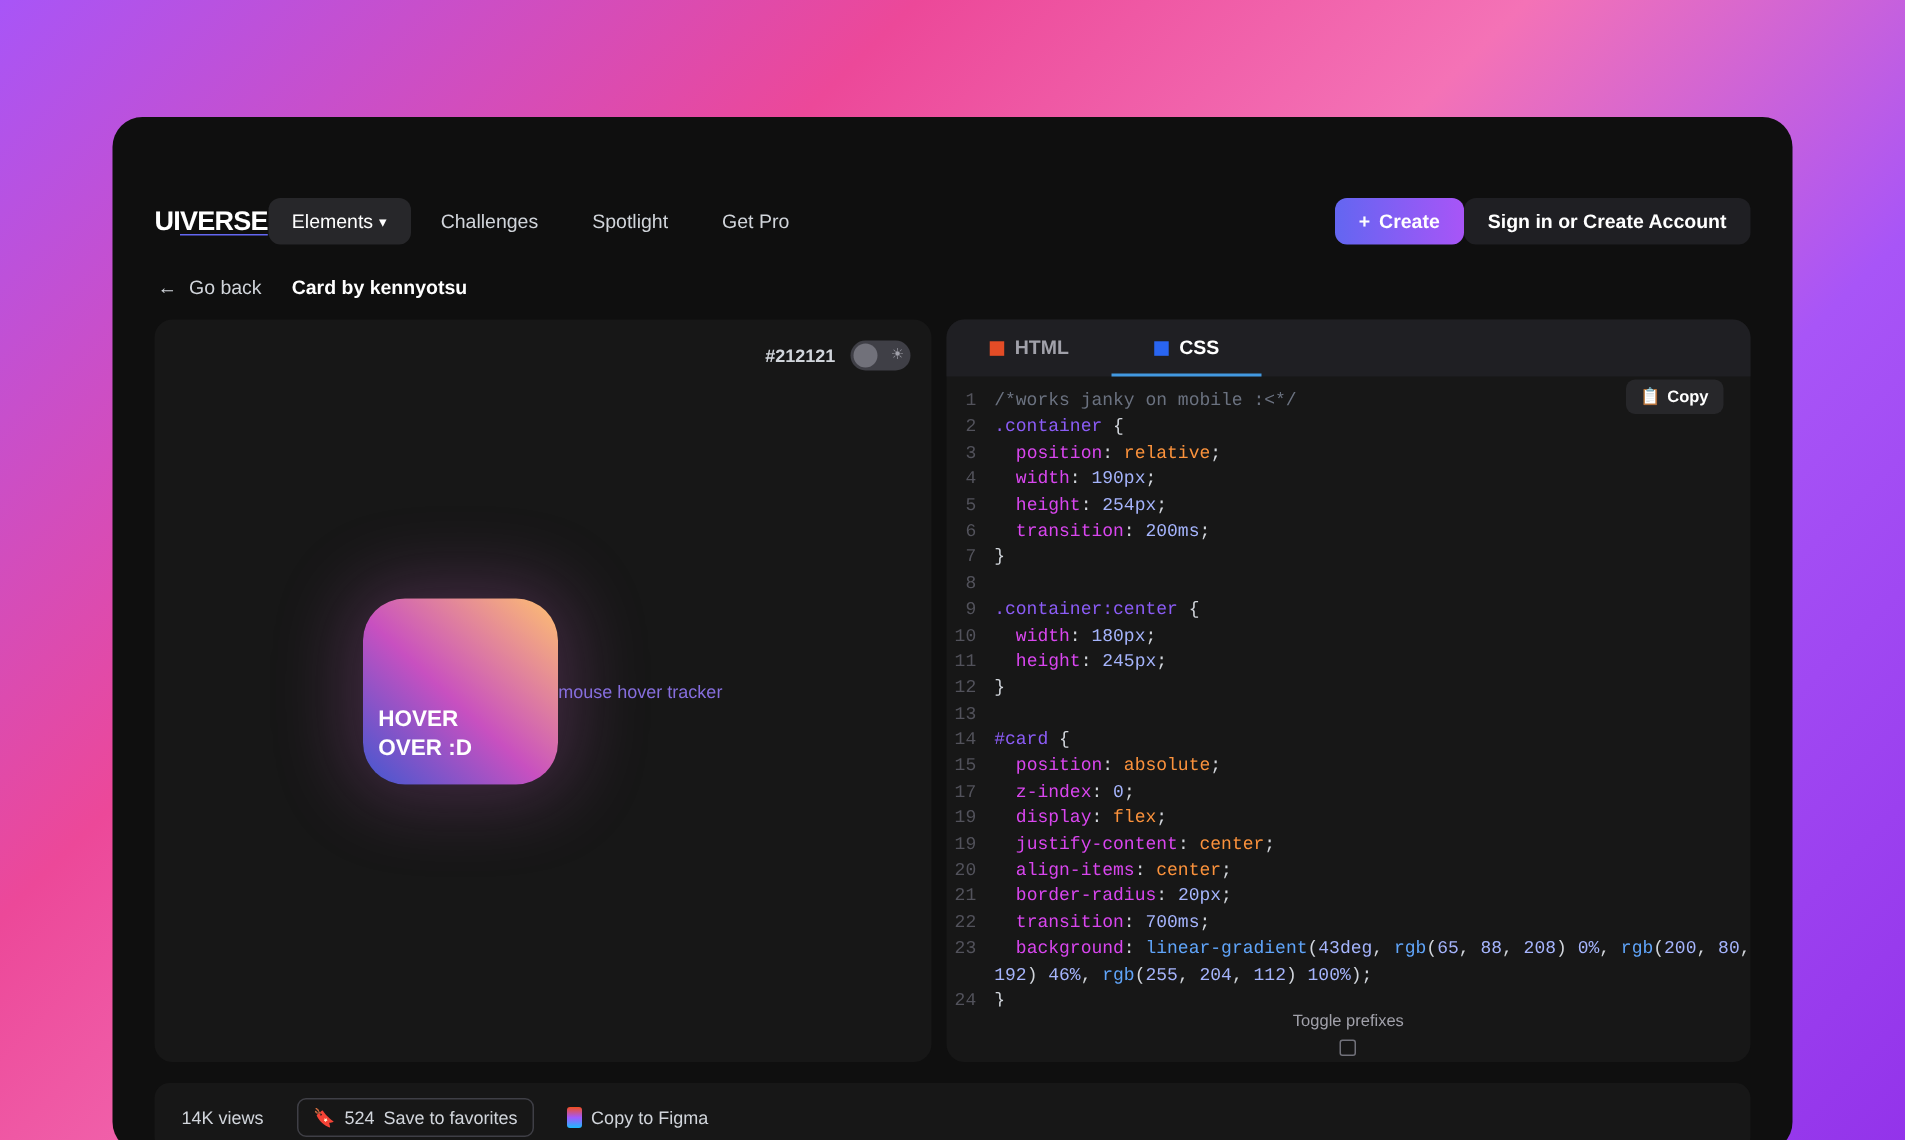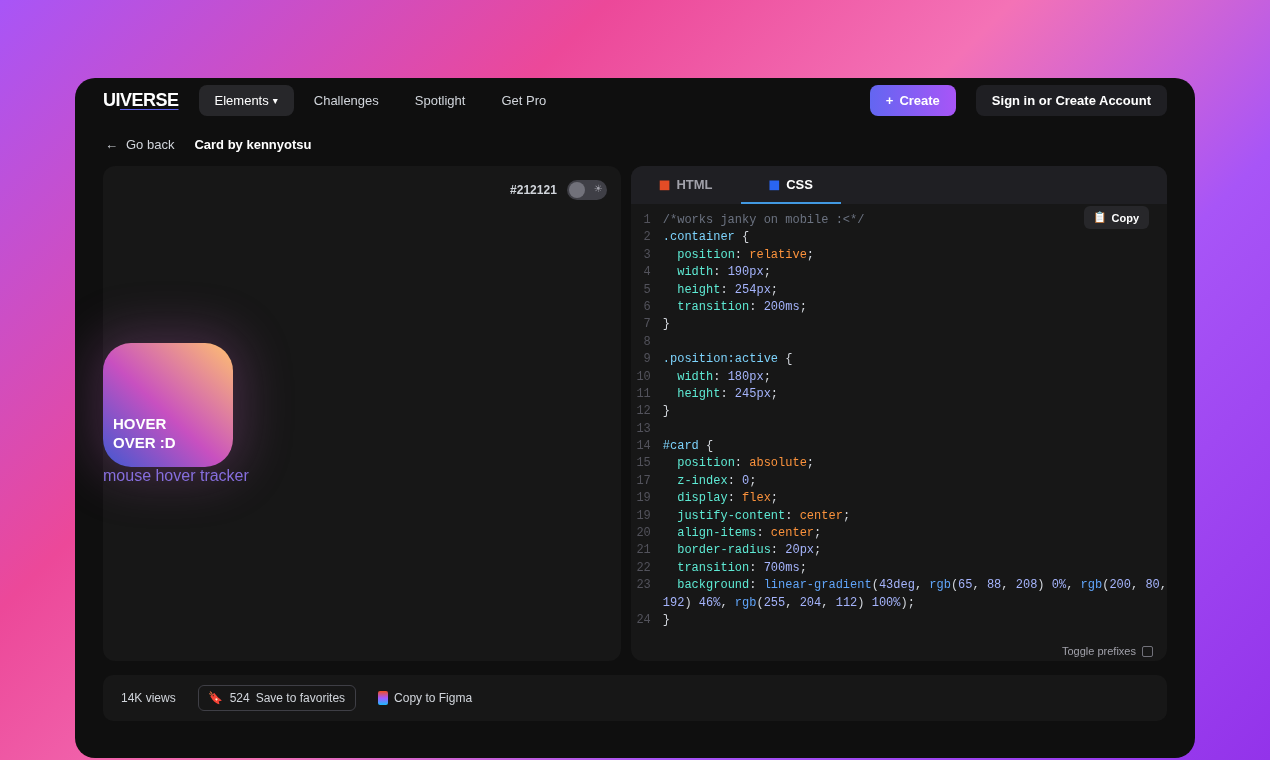--- a/index.html
+++ b/index.html
@@ -14,21 +14,21 @@
 .app {
   background: #0f0f0f;
   border-radius: 20px;
   overflow: hidden;
   min-height: 680px;
 }
 .header {
   display: flex;
   align-items: center;
   padding: 7px 28px;
-  gap: 20px;
+  margin-top: 47px;
 }
 .logo {
   font-weight: 900;
   font-size: 18px;
   letter-spacing: -0.5px;
 }
 .logo-u { color: #fff; }
 .logo-rest { color: #fff; text-decoration: underline; text-decoration-color: #6366f1; text-underline-offset: 3px; }
 .nav {
   display: flex;
@@ -89,22 +89,21 @@
   padding: 0 28px;
   gap: 10px;
 }
 .preview-pane {
   background: #171717;
   border-radius: 12px;
   width: 520px;
   height: 495px;
   position: relative;
   display: flex;
-  flex-direction: column;
-  align-items: flex-start;
+  align-items: center;
   justify-content: center;
 }
 .preview-top {
   position: absolute;
   top: 14px;
   right: 14px;
   display: flex;
   align-items: center;
   gap: 10px;
 }
@@ -148,21 +147,21 @@
   flex-direction: column;
   justify-content: flex-end;
   padding: 14px 10px;
 }
 .demo-card-title {
   font-weight: 800;
   font-size: 15px;
   line-height: 1.3;
 }
 .demo-subtitle {
-  font-size: 16px;
+  font-size: 12px;
   color: rgb(134,110,221);
 }
 .code-pane {
   flex: 1;
   background: #171717;
   border-radius: 12px;
   height: 495px;
   display: flex;
   flex-direction: column;
   position: relative;
@@ -215,35 +214,36 @@
 }
 .ln {
   width: 32px;
   text-align: right;
   padding-right: 12px;
   color: #52525b;
   user-select: none;
 }
 .code { flex: 1; }
 .c-comment { color: #6b7280; }
-.c-sel { color: #7dd3fc; }
-.c-prop { color: #5eead4; }
+.c-sel { color: #8b5cf6; }
+.c-prop { color: #d946ef; }
 .c-punct { color: #d1d5db; }
 .c-num { color: #a5b4fc; }
 .c-func { color: #60a5fa; }
 .c-kw { color: #fb923c; }
 .toggle-prefix {
   text-align: right;
   padding: 4px 14px;
   font-size: 11px;
   color: #a1a1aa;
   display: flex;
   justify-content: flex-end;
   align-items: center;
   gap: 6px;
+  flex-direction: column;
 }
 .checkbox {
   width: 11px;
   height: 11px;
   border: 1px solid #71717a;
   border-radius: 2px;
 }
 .footer {
   margin: 14px 28px 0;
   background: #171717;
@@ -333,21 +333,21 @@
         </div>
       <div class="editor" id="editor">
           <div class="line"><span class="ln">1</span><span class="code"><span class="c-comment">/*works janky on mobile :&lt;*/</span></span></div>
           <div class="line"><span class="ln">2</span><span class="code"><span class="c-sel">.container</span> <span class="c-punct">{</span></span></div>
           <div class="line"><span class="ln">3</span><span class="code">  <span class="c-prop">position</span><span class="c-punct">:</span> <span class="c-kw">relative</span><span class="c-punct">;</span></span></div>
           <div class="line"><span class="ln">4</span><span class="code">  <span class="c-prop">width</span><span class="c-punct">:</span> <span class="c-num">190px</span><span class="c-punct">;</span></span></div>
           <div class="line"><span class="ln">5</span><span class="code">  <span class="c-prop">height</span><span class="c-punct">:</span> <span class="c-num">254px</span><span class="c-punct">;</span></span></div>
           <div class="line"><span class="ln">6</span><span class="code">  <span class="c-prop">transition</span><span class="c-punct">:</span> <span class="c-num">200ms</span><span class="c-punct">;</span></span></div>
           <div class="line"><span class="ln">7</span><span class="code"><span class="c-punct">}</span></span></div>
           <div class="line"><span class="ln">8</span><span class="code"></span></div>
-          <div class="line"><span class="ln">9</span><span class="code"><span class="c-sel">.position:active</span> <span class="c-punct">{</span></span></div>
+          <div class="line"><span class="ln">9</span><span class="code"><span class="c-sel">.container:center</span> <span class="c-punct">{</span></span></div>
           <div class="line"><span class="ln">10</span><span class="code">  <span class="c-prop">width</span><span class="c-punct">:</span> <span class="c-num">180px</span><span class="c-punct">;</span></span></div>
           <div class="line"><span class="ln">11</span><span class="code">  <span class="c-prop">height</span><span class="c-punct">:</span> <span class="c-num">245px</span><span class="c-punct">;</span></span></div>
           <div class="line"><span class="ln">12</span><span class="code"><span class="c-punct">}</span></span></div>
           <div class="line"><span class="ln">13</span><span class="code"></span></div>
           <div class="line"><span class="ln">14</span><span class="code"><span class="c-sel">#card</span> <span class="c-punct">{</span></span></div>
           <div class="line"><span class="ln">15</span><span class="code">  <span class="c-prop">position</span><span class="c-punct">:</span> <span class="c-kw">absolute</span><span class="c-punct">;</span></span></div>
           <div class="line"><span class="ln">17</span><span class="code">  <span class="c-prop">z-index</span><span class="c-punct">:</span> <span class="c-num">0</span><span class="c-punct">;</span></span></div>
           <div class="line"><span class="ln">19</span><span class="code">  <span class="c-prop">display</span><span class="c-punct">:</span> <span class="c-kw">flex</span><span class="c-punct">;</span></span></div>
           <div class="line"><span class="ln">19</span><span class="code">  <span class="c-prop">justify-content</span><span class="c-punct">:</span> <span class="c-kw">center</span><span class="c-punct">;</span></span></div>
           <div class="line"><span class="ln">20</span><span class="code">  <span class="c-prop">align-items</span><span class="c-punct">:</span> <span class="c-kw">center</span><span class="c-punct">;</span></span></div>

